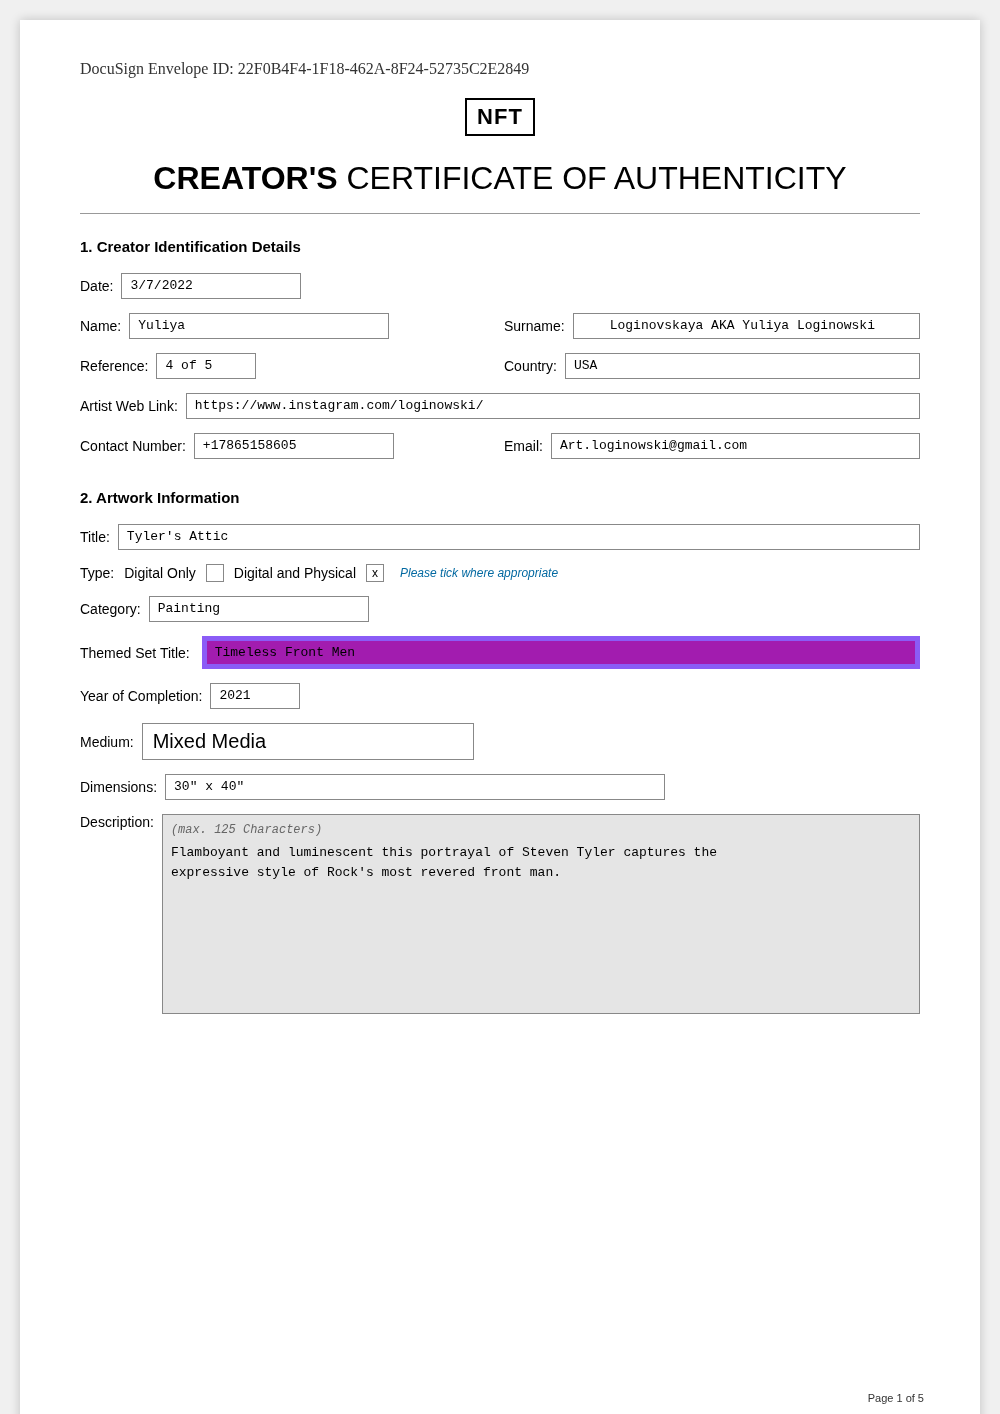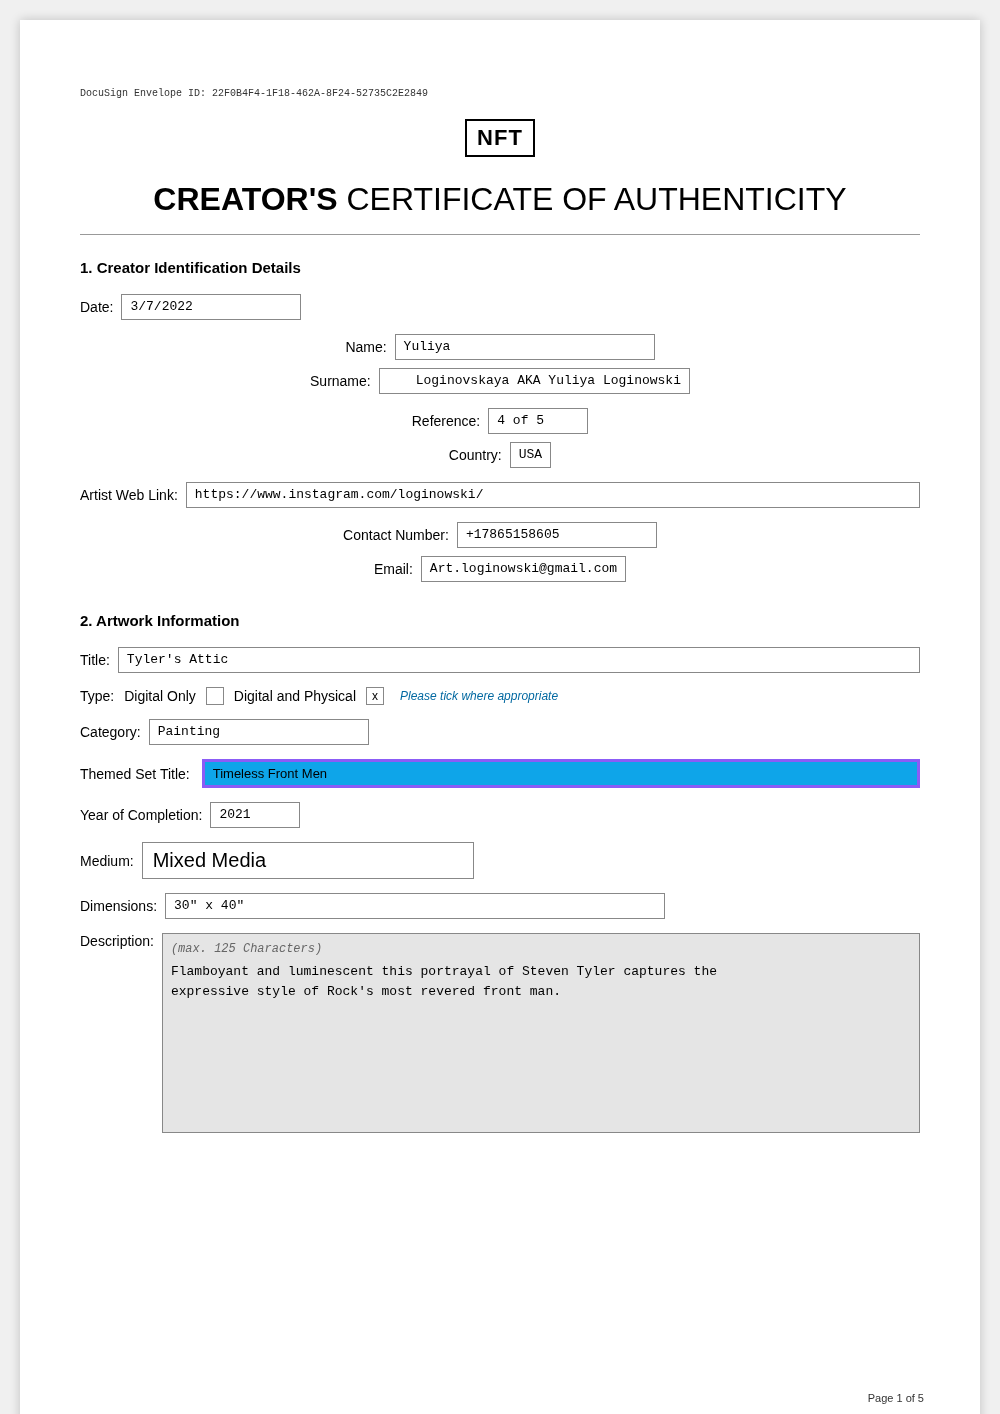--- a/index.html
+++ b/index.html
@@ -20,25 +20,24 @@
     .page {
       width: 1000px;
       min-height: 1414px;
       background: #ffffff;
       padding: 40px 60px;
       position: relative;
       box-shadow: 0 0 10px rgba(0,0,0,0.2);
     }
 
     .docusign-header {
-      font-size: 10px;
+      font-size: 16px;
       color: #333;
       margin-bottom: 20px;
-      font-family: Liberation Mono, monospace;
-      margin-top: 28px;
+      font-family: Liberation Serif, serif;
     }
 
     .logo-area {
       display: flex;
       justify-content: center;
       align-items: center;
       gap: 12px;
       margin-bottom: 24px;
     }
 
@@ -135,21 +134,20 @@
 
     .full-row .form-input {
       flex: 1;
     }
 
     .form-row-split {
       display: flex;
       align-items: center;
       margin-bottom: 14px;
       gap: 8px;
-      flex-direction: column;
     }
 
     .left-half {
       display: flex;
       align-items: center;
       gap: 8px;
       flex: 1;
     }
 
     .right-half {
@@ -224,25 +222,25 @@
 
     .themed-row {
       display: flex;
       align-items: center;
       margin-bottom: 14px;
       gap: 12px;
     }
 
     .input-themed {
       flex: 1;
-      border: 3px solid #8b5cf6;
-      padding: 4px 8px;
-      font-size: 13px;
-      font-family: Liberation Sans, sans-serif;
-      background: #0ea5e9;
+      border: 5px solid #8b5cf6;
+      padding: 4px 8px;
+      font-size: 13px;
+      font-family: Liberation Mono, monospace;
+      background: #a21caf;
       min-height: 26px;
     }
 
     .year-row {
       display: flex;
       align-items: center;
       margin-bottom: 14px;
       gap: 8px;
     }
 

